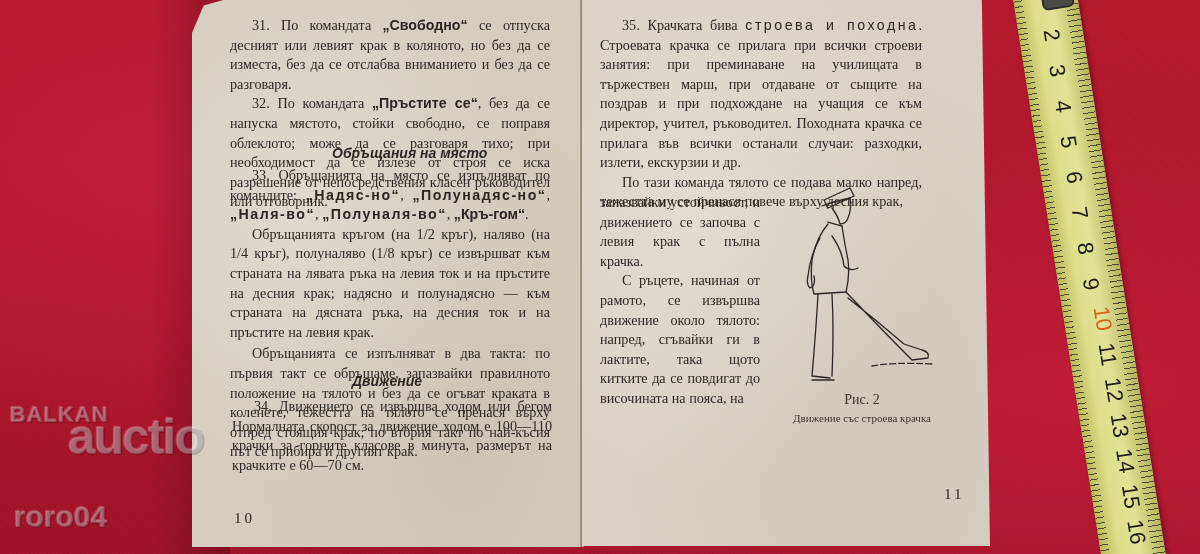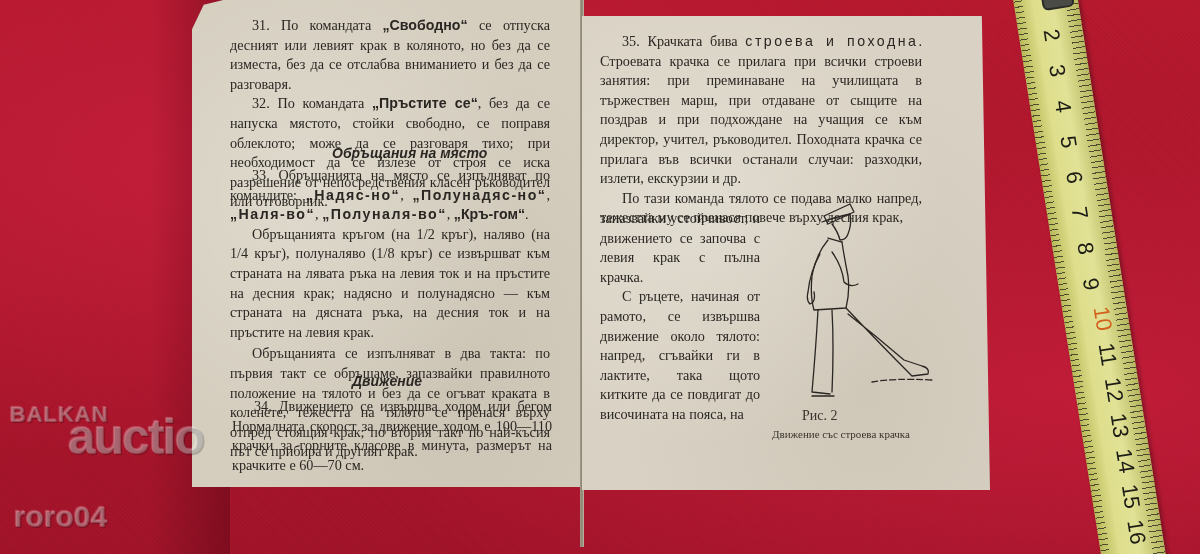--- a/index.html
+++ b/index.html
@@ -19,44 +19,44 @@
     }
     .page {
       position: absolute; background: #d8d1c2;
       background-image:
         radial-gradient(ellipse at 30% 40%, rgba(255,255,250,0.25), transparent 60%),
         radial-gradient(ellipse at 70% 80%, rgba(150,140,120,0.15), transparent 60%);
       color: #2a2622;
       box-shadow: 0 0 8px rgba(0,0,0,0.35);
     }
     .page-left {
-      left: 192px; top: 0; width: 390px; height: 487px;
+      left: 192px; top: 0; width: 390px; height: 547px;
       clip-path: polygon(8% 0, 100% 0, 100% 100%, 0 100%, 0 6%, 3% 1%);
       background-color: #d5cebf;
     }
     .page-right {
-      left: 582px; top: 16px; width: 408px; height: 474px;
+      left: 582px; top: 0; width: 408px; height: 546px;
       clip-path: polygon(0 0, 98% 0, 100% 100%, 0 100%);
       background-color: #d9d2c4;
     }
     .gutter {
       position: absolute; left: 580px; top: 0; width: 4px; height: 547px;
       background: linear-gradient(90deg, #a59c8a, #8a8170, #c3bba9);
     }
     .text-block { position: absolute; font-size: 14.2px; line-height: 19.6px; }
     .text-block p { margin: 0; text-align: justify; text-align-last: left; }
     .text-block p.indent { text-indent: 22px; }
     .heading {
       position: absolute; font-family: "Liberation Sans", "DejaVu Sans", sans-serif;
       font-weight: bold; font-size: 14px; color: #2a2622; font-style: italic;
     }
     .bold { font-family: "Liberation Sans", "DejaVu Sans", sans-serif; font-weight: bold; }
     .spaced { letter-spacing: 2.5px; font-family: "Liberation Sans", "DejaVu Sans", sans-serif; }
     .page-num { position: absolute; font-size: 15px; letter-spacing: 3px; }
-    .figure-caption { position: absolute; color: #3a342d; }
+    .figure-caption { position: absolute; text-align: center; color: #3a342d; }
     .tape {
       position: absolute; left: 1010px; top: -20px; width: 64px; height: 620px;
       background: linear-gradient(90deg, #b9b95a, #dede8c 30%, #e1e296 60%, #b6b660);
       transform: rotate(-9deg); transform-origin: top left;
       box-shadow: 2px 0 4px rgba(0,0,0,0.35);
     }
     .tape-ticks {
       position: absolute; top: 0; left: 0; width: 100%; height: 100%;
       background-image:
         repeating-linear-gradient(180deg, #2e2e20 0 1px, transparent 1px 5.5px);

